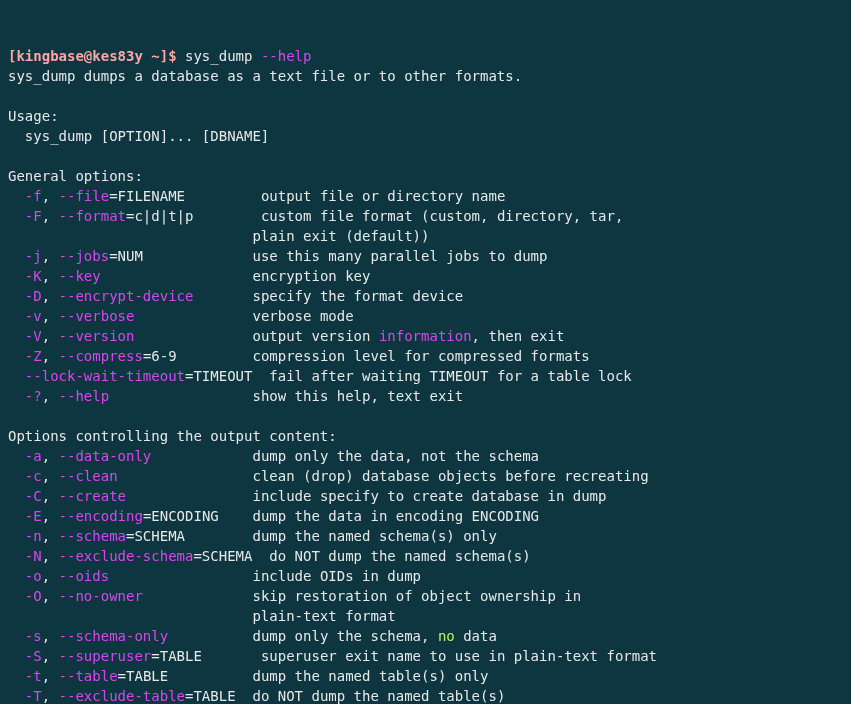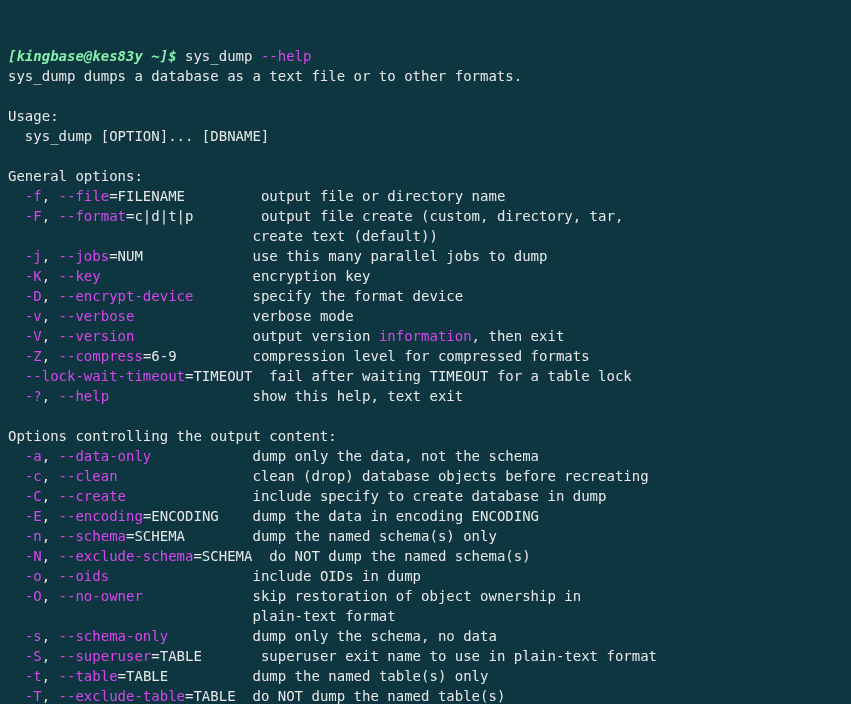--- a/index.html
+++ b/index.html
@@ -9,36 +9,36 @@
     font-family: "DejaVu Sans Mono", "Consolas", monospace;
     font-size: 14px;
     line-height: 20px;
     color: #e8e8e8;
     white-space: pre;
     width: 851px;
     box-sizing: border-box;
   }
   .w  { color: #e8e8e8; }   
   .c  { color: #d946ef; }   
-  .cb { color: #86efac; font-weight: bold; font-style: italic; }
-  .r  { color: #e5e5e5; }   
+  .cb { color: #fca5a5; font-weight: bold; }
+  .r  { color: #bef264; }   
 </style>
 </head>
 <body>
 
 <div><span><span class="cb">[kingbase@kes83y ~]$ </span><span class="w">sys_dump</span><span> </span><span class="c">--help</span></span>
 <span class="w">sys_dump dumps a database as a text file or to other formats.</span>
 
 <span class="w">Usage:</span>
 <span class="w">  sys_dump [OPTION]... [DBNAME]</span>
 
 <span class="w">General options:</span>
 <span><span class="c">  -f</span><span class="w">, </span><span class="c">--file</span><span class="w">=FILENAME         </span><span class="w">output file or directory name</span></span>
-<span><span class="c">  -F</span><span class="w">, </span><span class="c">--format</span><span class="w">=c|d|t|p        </span><span class="w">output file create (custom, directory, tar,</span></span>
-<span><span class="w">                             </span><span class="w">create text (default))</span></span>
+<span><span class="c">  -F</span><span class="w">, </span><span class="c">--format</span><span class="w">=c|d|t|p        </span><span class="w">custom file format (custom, directory, tar,</span></span>
+<span><span class="w">                             </span><span class="w">plain exit (default))</span></span>
 <span><span class="c">  -j</span><span class="w">, </span><span class="c">--jobs</span><span class="w">=NUM             </span><span class="w">use this many parallel jobs to dump</span></span>
 <span><span class="c">  -K</span><span class="w">, </span><span class="c">--key</span><span class="w">                  </span><span class="w">encryption key</span></span>
 <span><span class="c">  -D</span><span class="w">, </span><span class="c">--encrypt-device</span><span class="w">       </span><span class="w">specify the format device</span></span>
 <span><span class="c">  -v</span><span class="w">, </span><span class="c">--verbose</span><span class="w">              </span><span class="w">verbose mode</span></span>
 <span><span class="c">  -V</span><span class="w">, </span><span class="c">--version</span><span class="w">              </span><span class="w">output version </span><span class="c">information</span><span class="w">, then exit</span></span>
 <span><span class="c">  -Z</span><span class="w">, </span><span class="c">--compress</span><span class="w">=6-9         </span><span class="w">compression level for compressed formats</span></span>
 <span><span class="w">  </span><span class="c">--lock-wait-timeout</span><span class="w">=TIMEOUT  </span><span class="w">fail after waiting TIMEOUT for a table lock</span></span>
 <span><span class="c">  -?</span><span class="w">, </span><span class="c">--help</span><span class="w">                 </span><span class="w">show this help, text exit</span></span>
 
 <span class="w">Options controlling the output content:</span>

